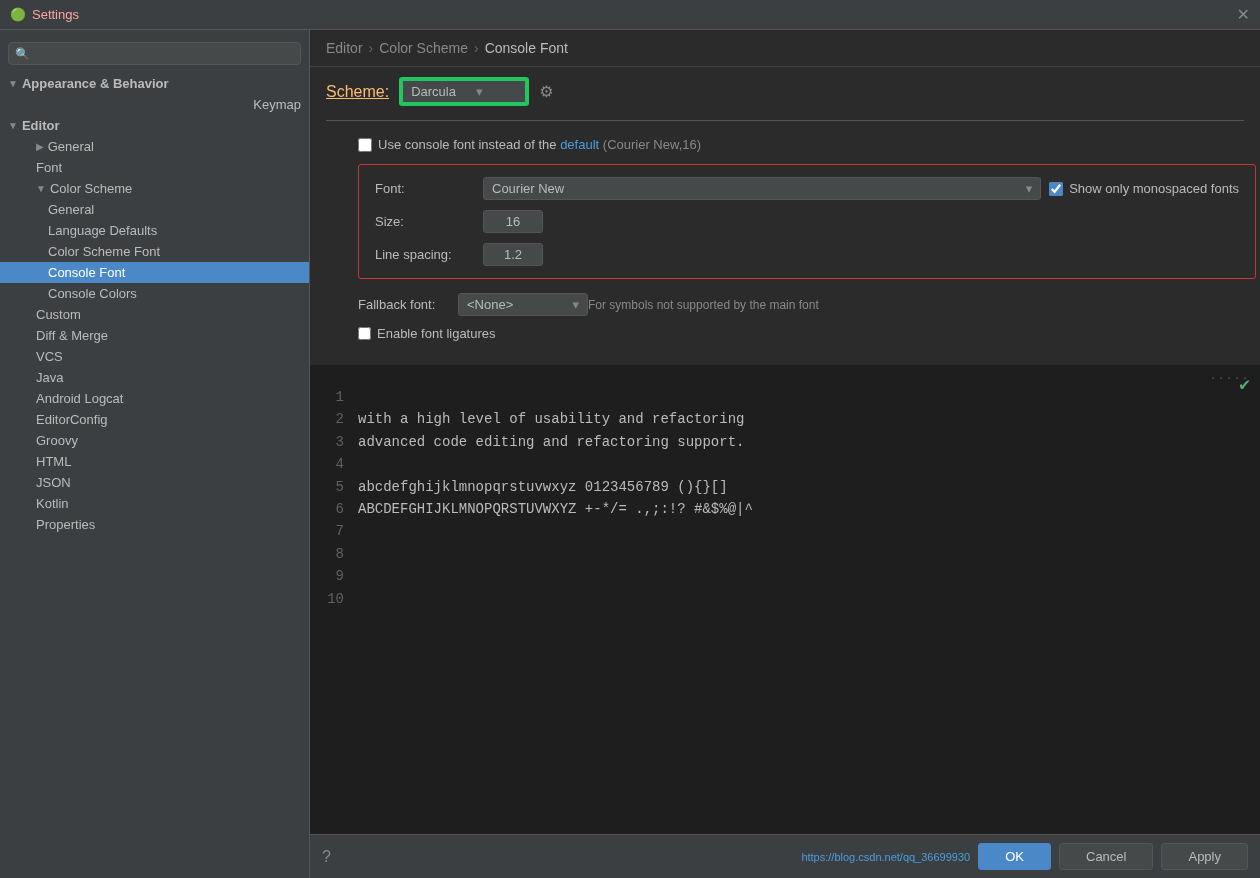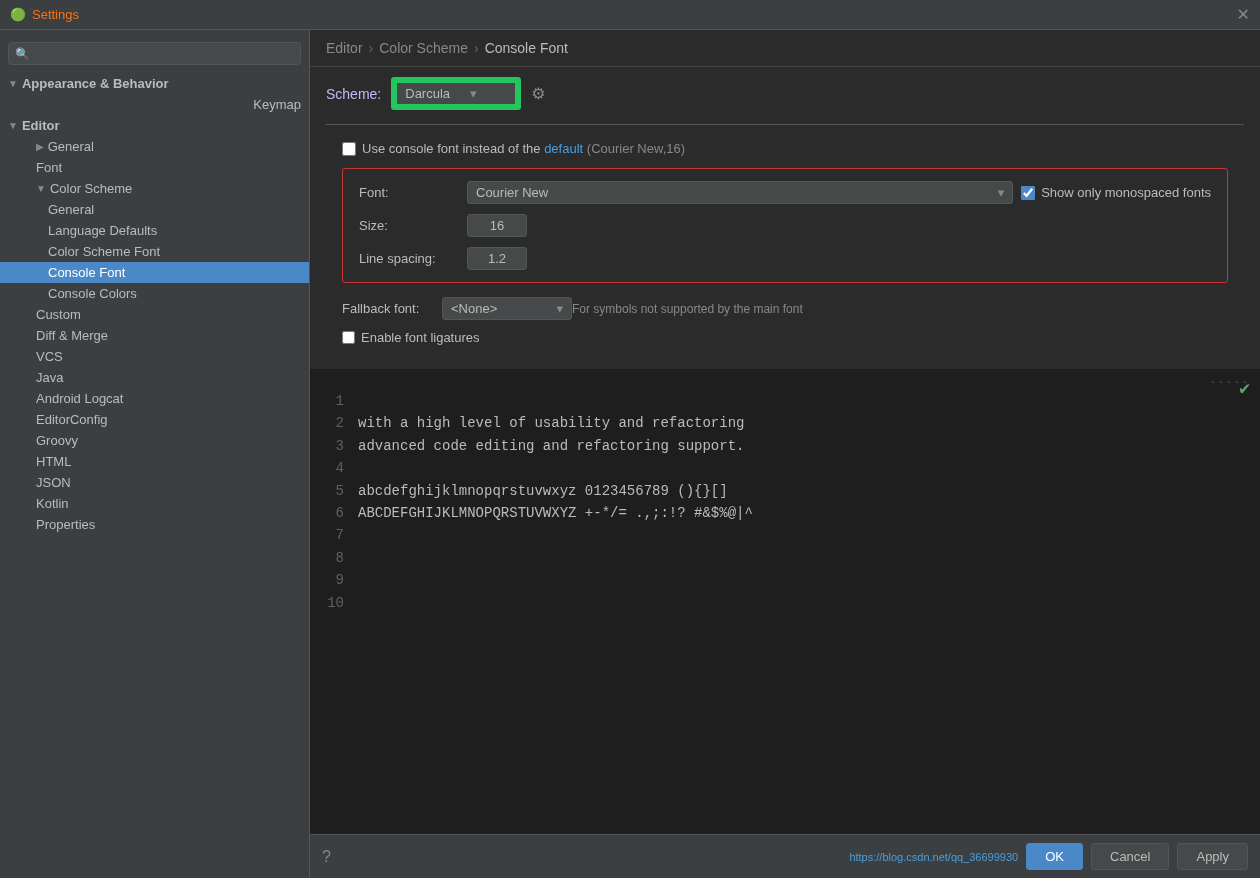--- a/index.html
+++ b/index.html
@@ -27,21 +27,21 @@
       display: flex;
       align-items: center;
       gap: 6px;
     }
     .title-bar-icon {
       width: 16px;
       height: 16px;
     }
     .title-bar-title {
       font-size: 13px;
-      color: #f97316;
+      color: #fca5a5;
     }
     .title-bar-close {
       font-size: 16px;
       color: #888;
       cursor: pointer;
       line-height: 1;
     }
 
     
     .main-layout {
@@ -150,28 +150,29 @@
     }
 
     
     .scheme-row {
       display: flex;
       align-items: center;
       padding: 10px 16px;
       gap: 10px;
     }
     .scheme-label {
-      color: #c4b5fd;
-      font-size: 14px;
+      color: #fdba74;
+      font-size: 16px;
+      text-decoration: underline;
     }
     .scheme-select {
       display: flex;
       align-items: center;
       background: #45494a;
-      border: 6px solid #22c55e;
+      border: 4px solid #22c55e;
       border-radius: 3px;
       padding: 3px 8px;
       cursor: pointer;
       gap: 20px;
       min-width: 130px;
     }
     .scheme-select-text {
       color: #bbbbbb;
     }
     .scheme-select-arrow {
@@ -185,21 +186,22 @@
 
     
     .separator {
       border: none;
       border-top: 1px solid #555;
       margin: 4px 16px;
     }
 
     
     .settings-panel {
-      padding: 12px 32px;
+      padding: 12px 4px;
+      margin-left: 44px;
     }
 
     
     .checkbox-row {
       display: flex;
       align-items: center;
       gap: 6px;
       margin-bottom: 12px;
     }
     .checkbox-row input[type="checkbox"] {
@@ -358,21 +360,21 @@
       border-top: 1px solid #555;
       gap: 8px;
     }
     .help-icon {
       color: #888;
       font-size: 16px;
       cursor: pointer;
       margin-right: auto;
     }
     .btn {
-      padding: 5px 18px;
+      padding: 5px 26px;
       border-radius: 3px;
       border: 1px solid #555;
       cursor: pointer;
       font-size: 13px;
     }
     .btn-primary {
       background: #4a88c7;
       color: #fff;
       border-color: #4a88c7;
     }

